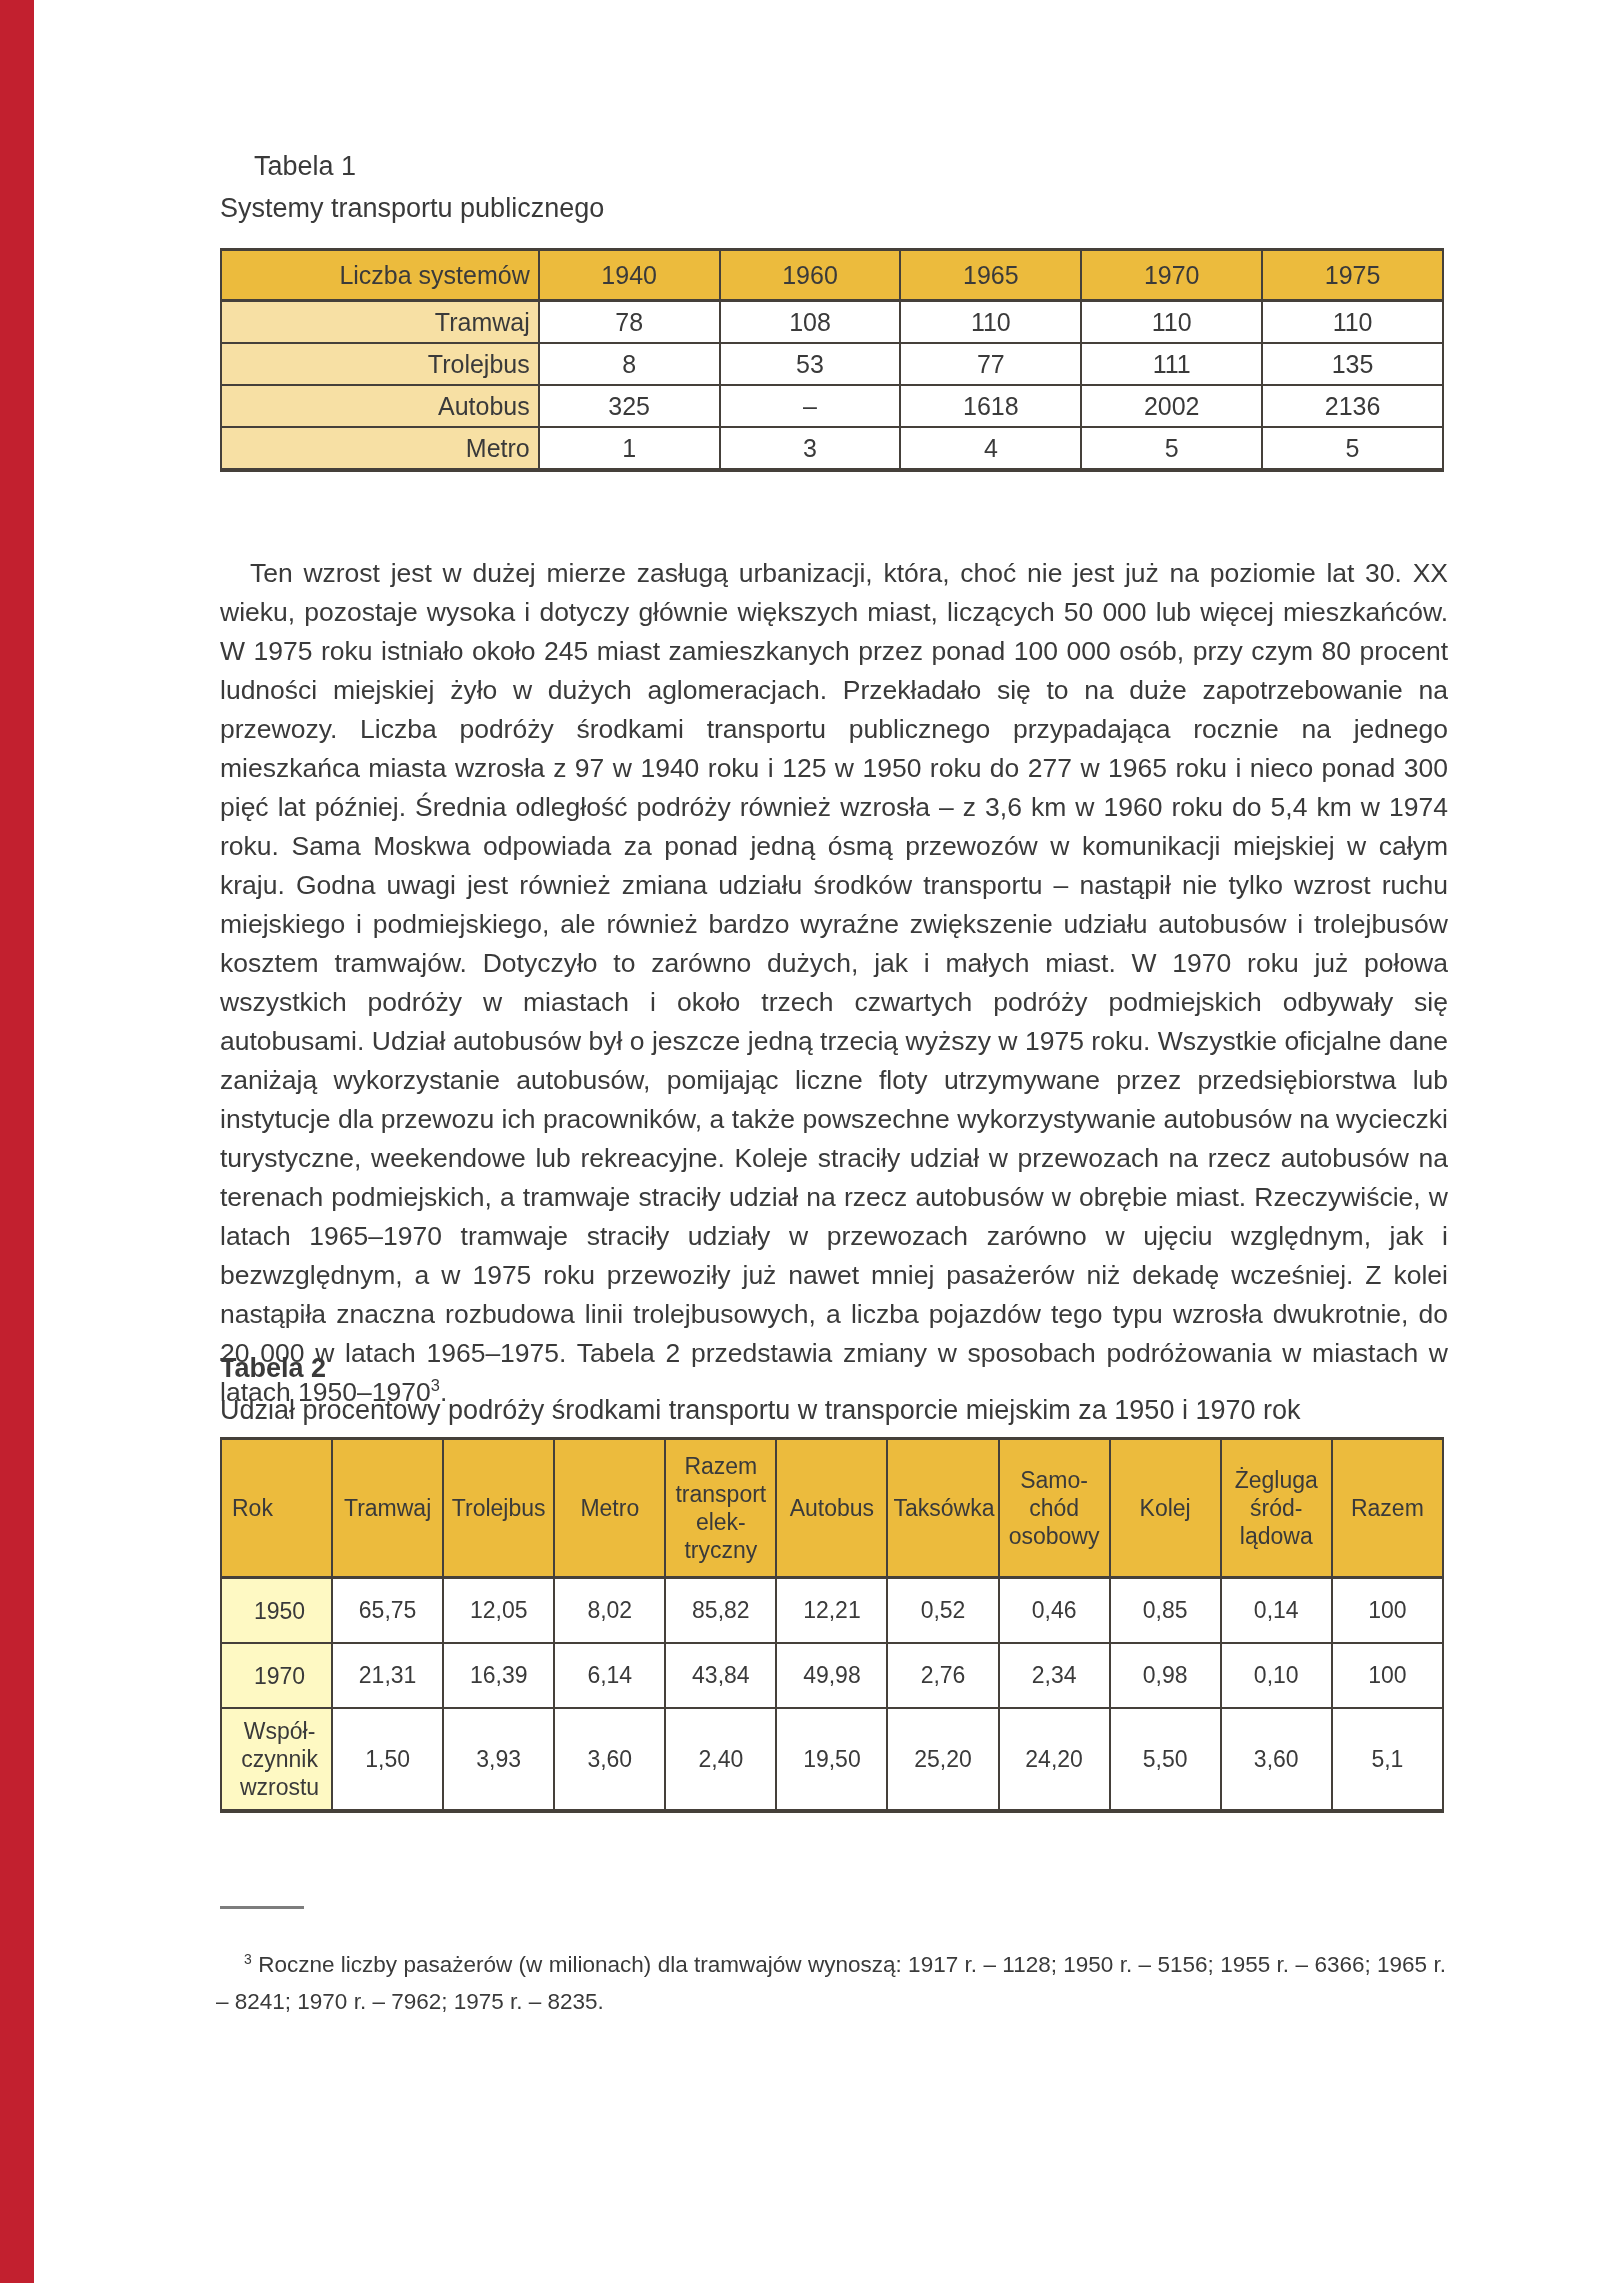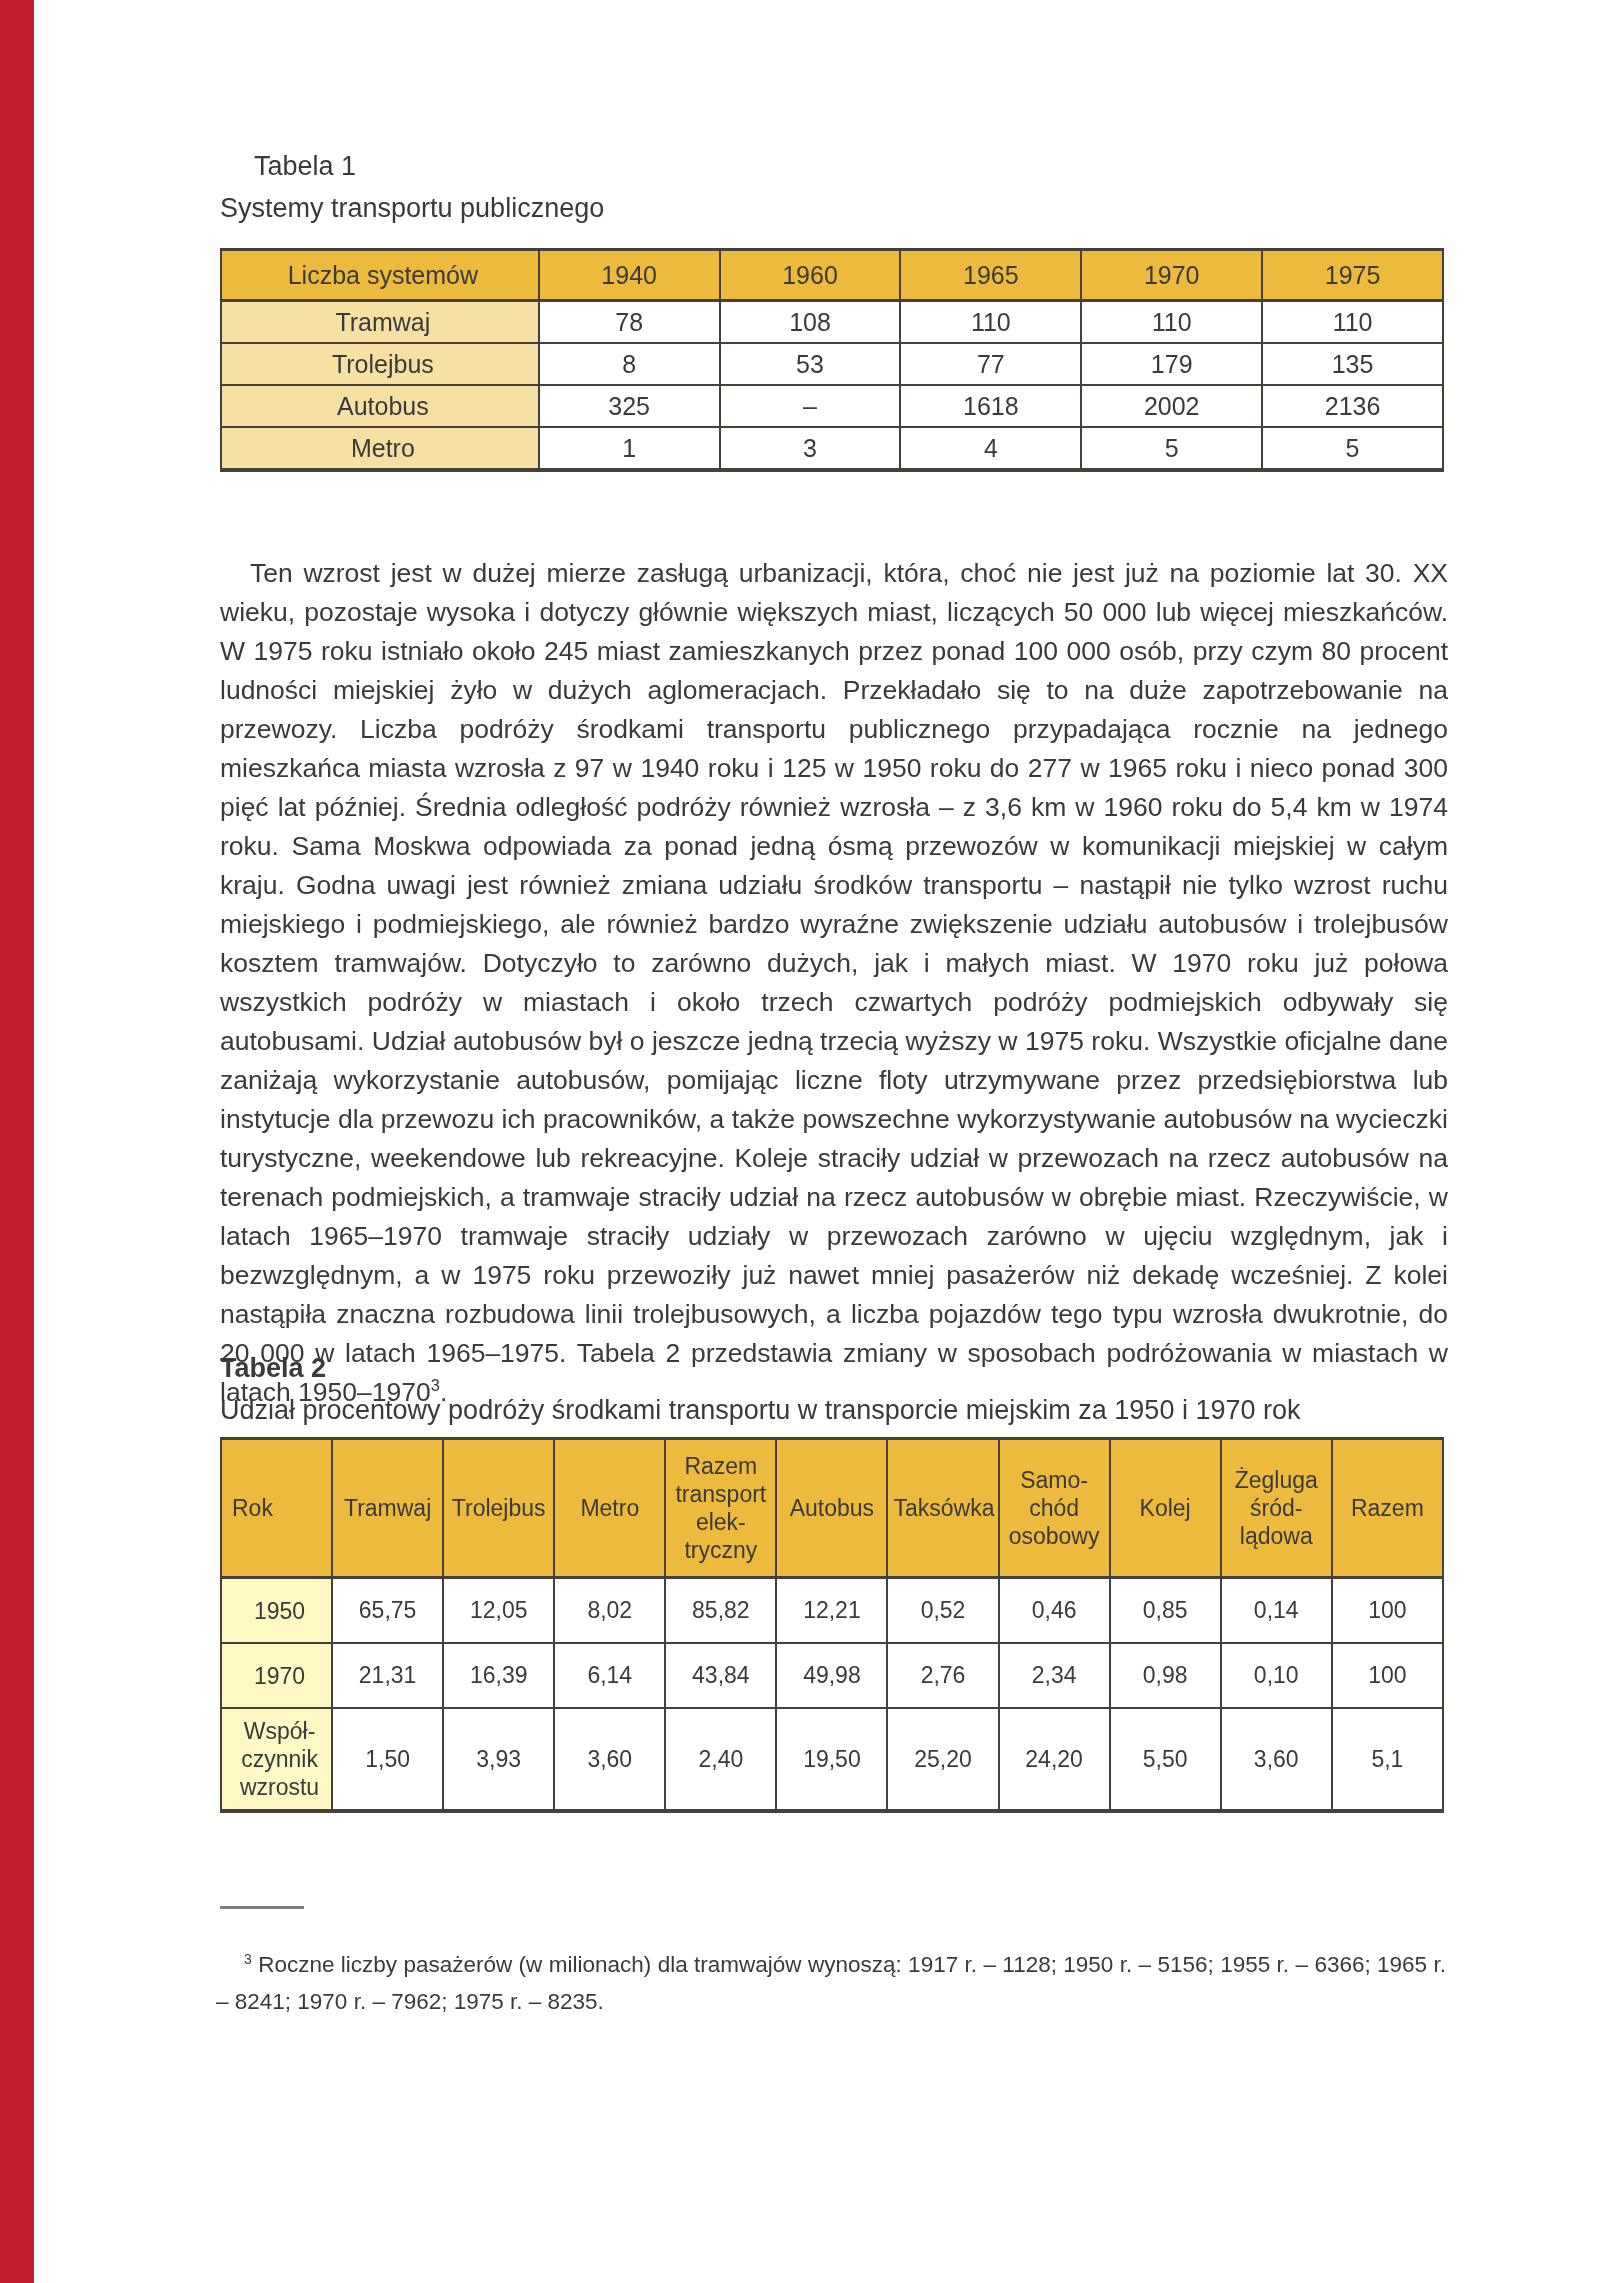--- a/index.html
+++ b/index.html
@@ -19,21 +19,21 @@
   th, td { border:2px solid #45403a; font-weight:normal; color:#3a3a3a; overflow:hidden; }
   thead th {
     background:#ecbb3d; border-top:3px solid #45403a; border-bottom:3px solid #45403a;
     text-align:center; vertical-align:middle;
   }
   tbody tr:last-child td { border-bottom:4px solid #45403a; }
 
   .t1 { position:absolute; left:220px; top:248px; width:1224px; }
   .t1 thead th { font-size:25px; height:48px; padding:0 8px; }
   .t1 td { font-size:25px; height:40px; text-align:center; padding:0 8px; }
-  .t1 .rowhead, .t1 .rowlabel { text-align:center; padding-left:14px; }
+  .t1 .rowhead, .t1 .rowlabel { text-align:right; padding-left:14px; }
   .t1 .rowlabel { background:#f7e0a4; }
 
   .t2 { position:absolute; left:220px; top:1437px; width:1224px; }
   .t2 thead th { font-size:23px; line-height:28px; padding:12px 5px; white-space:pre-line; }
   .t2 thead th.rowhead { text-align:left; padding-left:10px; }
   .t2 td { font-size:23px; height:47px; text-align:center; padding:0 4px; }
   .t2 td.rowlabel {
     background:#fef9c3; text-align:center; padding:8px 4px 8px 10px;
     white-space:pre-line; line-height:28px;
   }
@@ -98,21 +98,21 @@
         <td>108</td>
         <td>110</td>
         <td>110</td>
         <td>110</td>
       </tr>
       <tr>
         <td class="rowlabel">Trolejbus</td>
         <td>8</td>
         <td>53</td>
         <td>77</td>
-        <td>179</td>
+        <td>111</td>
         <td>135</td>
       </tr>
       <tr>
         <td class="rowlabel">Autobus</td>
         <td>325</td>
         <td>–</td>
         <td>1618</td>
         <td>2002</td>
         <td>2136</td>
       </tr>

